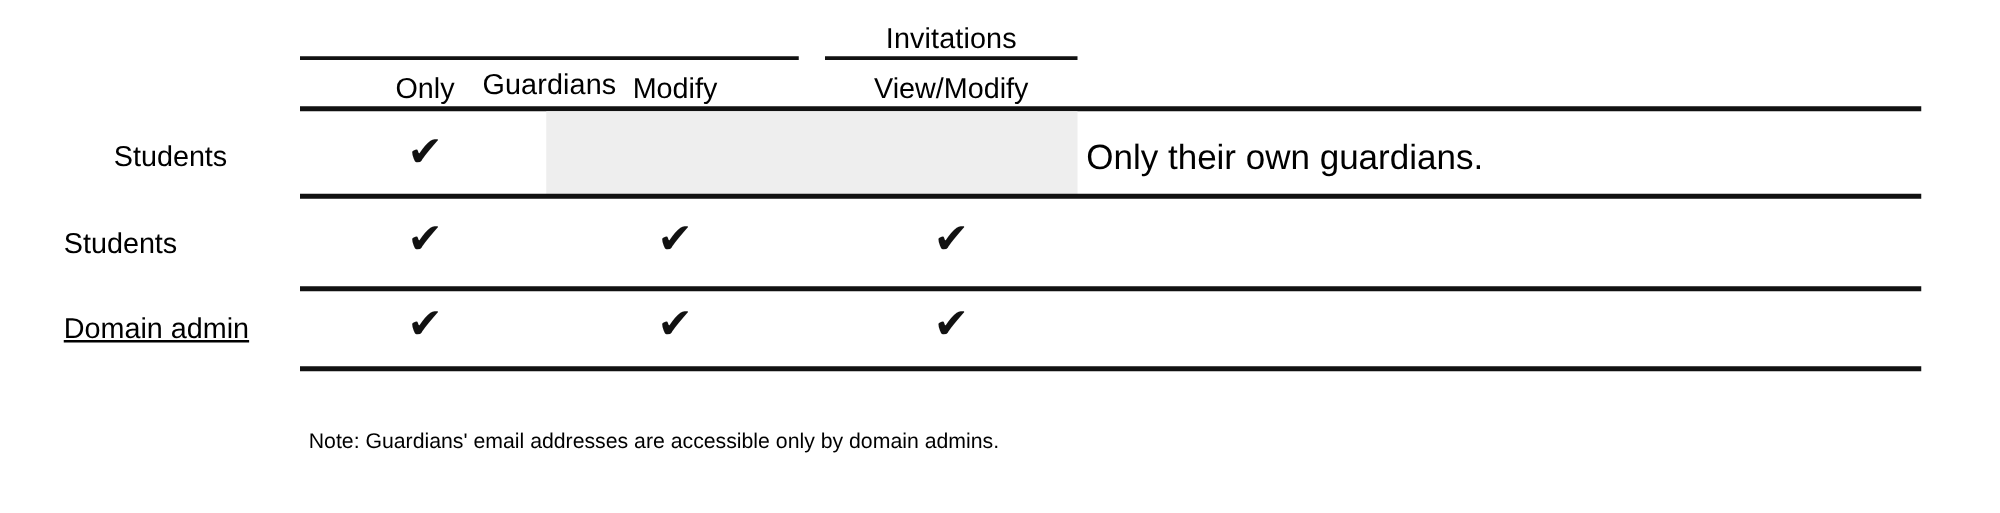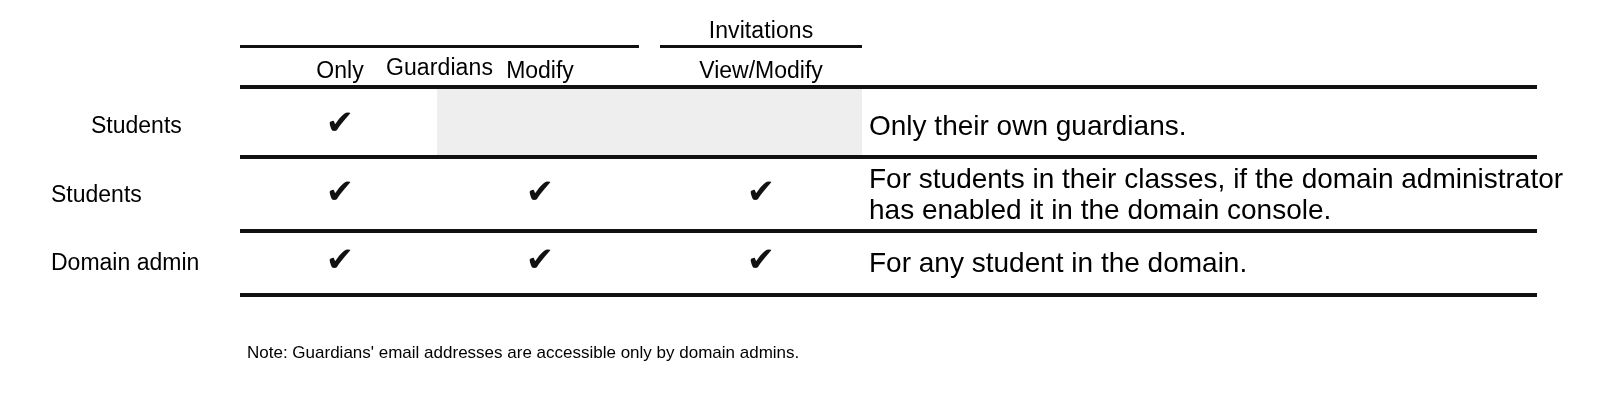--- a/index.html
+++ b/index.html
@@ -120,29 +120,27 @@
   <div class="desc" style="top:110px;">Only their own guardians.</div>
 
   <div class="rule" style="left:240px; top:155px; width:1297px; height:4px;"></div>
 
   <div class="row-label" style="top:180px;">Students</div>
 
   <div class="check" style="left:310px; top:174px;">✔</div>
   <div class="check" style="left:510px; top:174px;">✔</div>
   <div class="check" style="left:731px; top:174px;">✔</div>
 
-  <div class="desc" style="top:163px;">For students in their classes, if the domain administrator has enabled it in the domain console.</div>
 
   <div class="rule" style="left:240px; top:229px; width:1297px; height:4px;"></div>
 
-  <div class="row-label" style="top:248px;">Domain admin</div>
+  <div class="row-label" style="top:248px;text-decoration:underline;">Domain admin</div>
 
   <div class="check" style="left:310px; top:242px;">✔</div>
   <div class="check" style="left:510px; top:242px;">✔</div>
   <div class="check" style="left:731px; top:242px;">✔</div>
 
-  <div class="desc" style="top:247px;">For any student in the domain.</div>
 
   <div class="rule" style="left:240px; top:293px; width:1297px; height:4px;"></div>
 
   <div class="note">Note: Guardians' email addresses are accessible only by domain admins.</div>
 
 </div>
 
 </body></html>

